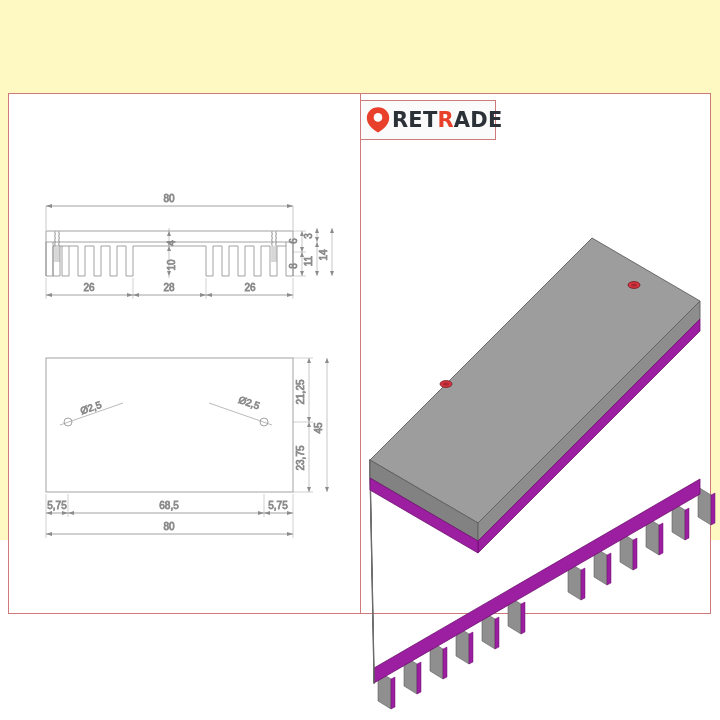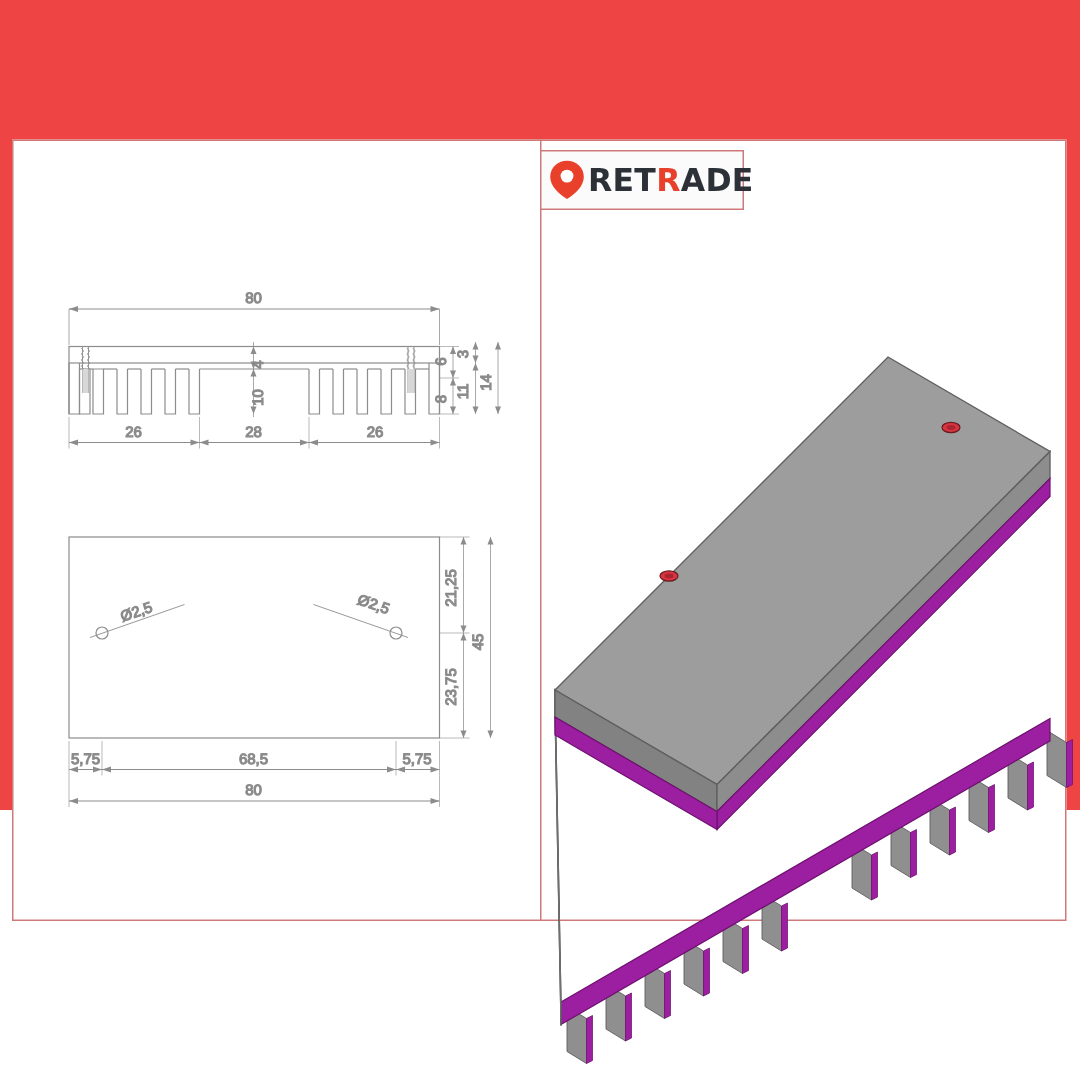--- a/index.html
+++ b/index.html
@@ -13,21 +13,21 @@
     font-family: "Liberation Sans", sans-serif;
     position: relative;
     overflow: hidden;
   }
 
   #page {
     position: absolute;
     left: 0; top: 0;
     width: 720px;
     height: 540px;
-    background: #ef4444;
+    background: #fef9c3;
   }
 
   
   .frame {
     position: absolute;
     left: 8px;
     top: 93px;
     width: 703px;
     height: 521px;
     border: 1px solid #cf7a7a;

